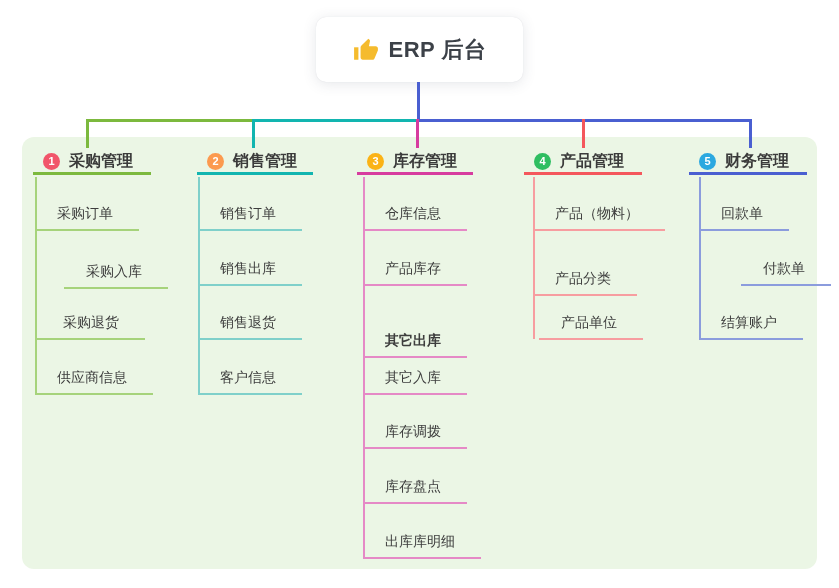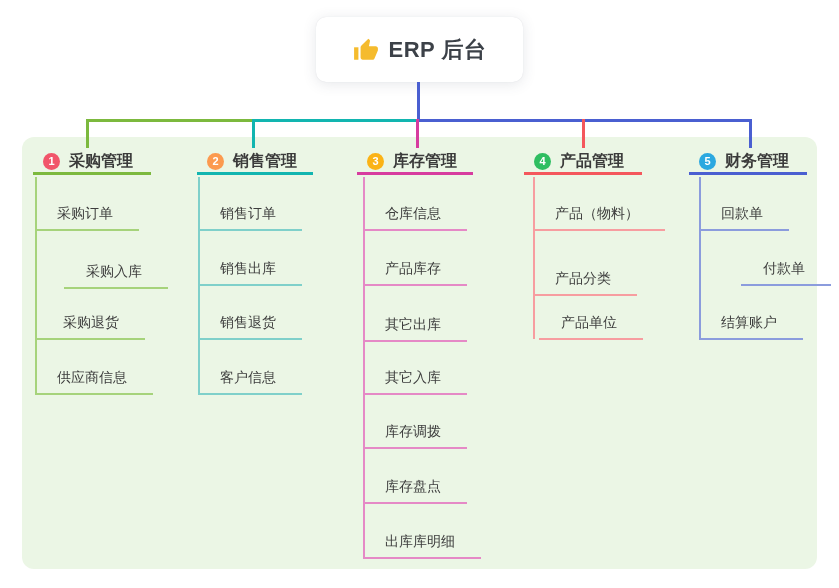--- a/index.html
+++ b/index.html
@@ -114,21 +114,21 @@
       <span class="badge" style="background: rgb(251, 179, 22);">3</span>
       <span class="branch-title">库存管理</span>
     </div>
     <div class="vline" style="left: 363px; background: rgb(229, 137, 198); height: 380.6px;"></div>
   <div class="child-item" style="left: 363px; top: 203px; border-bottom-color: rgb(229, 137, 198);">
     <span class="child-label">仓库信息</span>
   </div>
         <div class="child-item" style="left: 363px; top: 257.6px; border-bottom-color: rgb(229, 137, 198);">
     <span class="child-label">产品库存</span>
   </div>
-        <div class="child-item" style="left: 363px; top: 314px; border-bottom-color: rgb(229, 137, 198);">
+        <div class="child-item" style="left: 363px; top: 330px; border-bottom-color: rgb(229, 137, 198); font-weight: bold;">
     <span class="child-label">其它出库</span>
   </div>
         <div class="child-item" style="left: 363px; top: 366.8px; border-bottom-color: rgb(229, 137, 198);">
     <span class="child-label">其它入库</span>
   </div>
         <div class="child-item" style="left: 363px; top: 421.4px; border-bottom-color: rgb(229, 137, 198); align-items: flex-end;">
     <span class="child-label">库存调拨</span>
   </div>
         <div class="child-item" style="left: 363px; top: 476px; border-bottom-color: rgb(229, 137, 198);">
     <span class="child-label">库存盘点</span>

